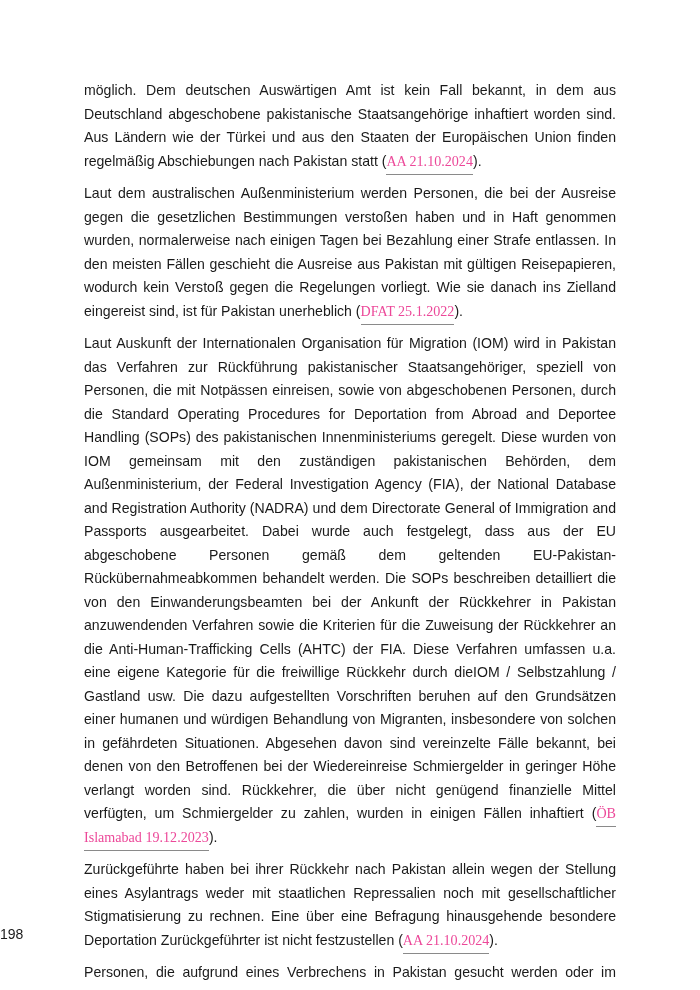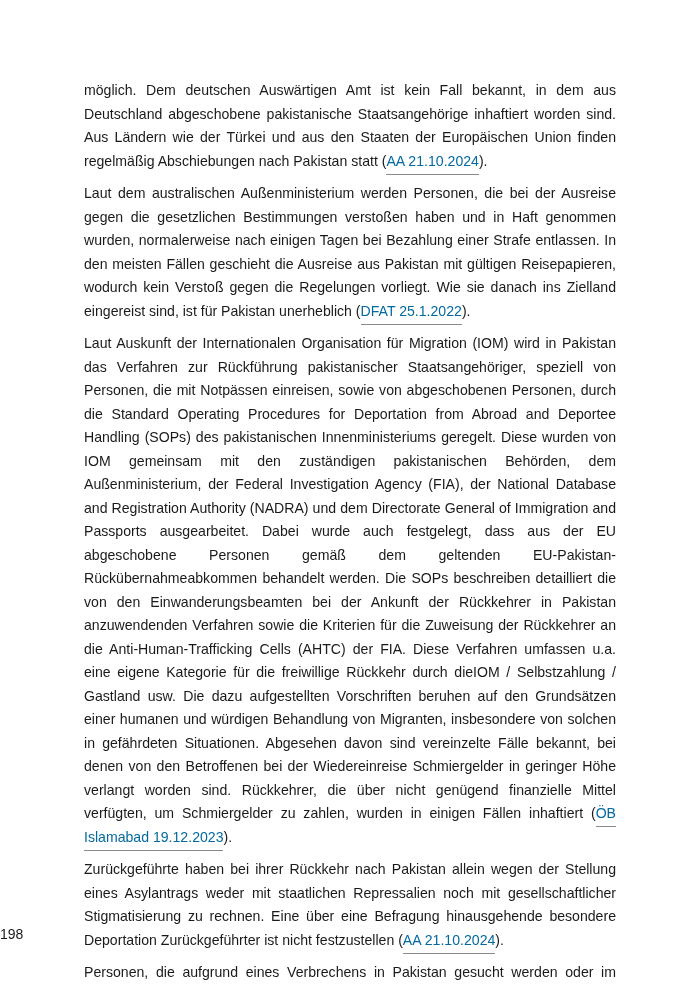--- a/index.html
+++ b/index.html
@@ -22,25 +22,26 @@
       width: 532px;
     }
     p.para {
       margin: 0 0 9px 0;
       font-size: 14.1px;
       line-height: 23.5px;
       text-align: justify;
       hyphens: manual;
     }
     .ref {
-      color: #0369a1;
+      color: #ec4899;
       text-decoration: none;
       border-bottom: 1.5px solid #8a8a8a;
       padding-bottom: 5px;
       cursor: pointer;
+      font-family: Liberation Serif, serif;
     }
     .page-number {
       position: absolute;
       top: 926px;
       left: 0;
       width: 700px;
       text-align: left;
       font-size: 14px;
       color: #1a1a1a;
     }

